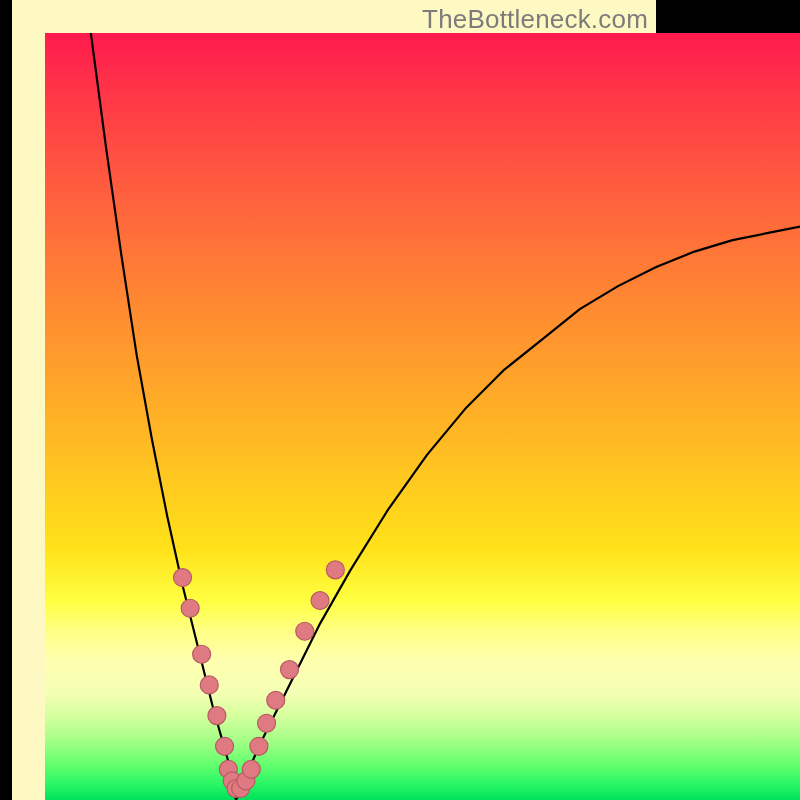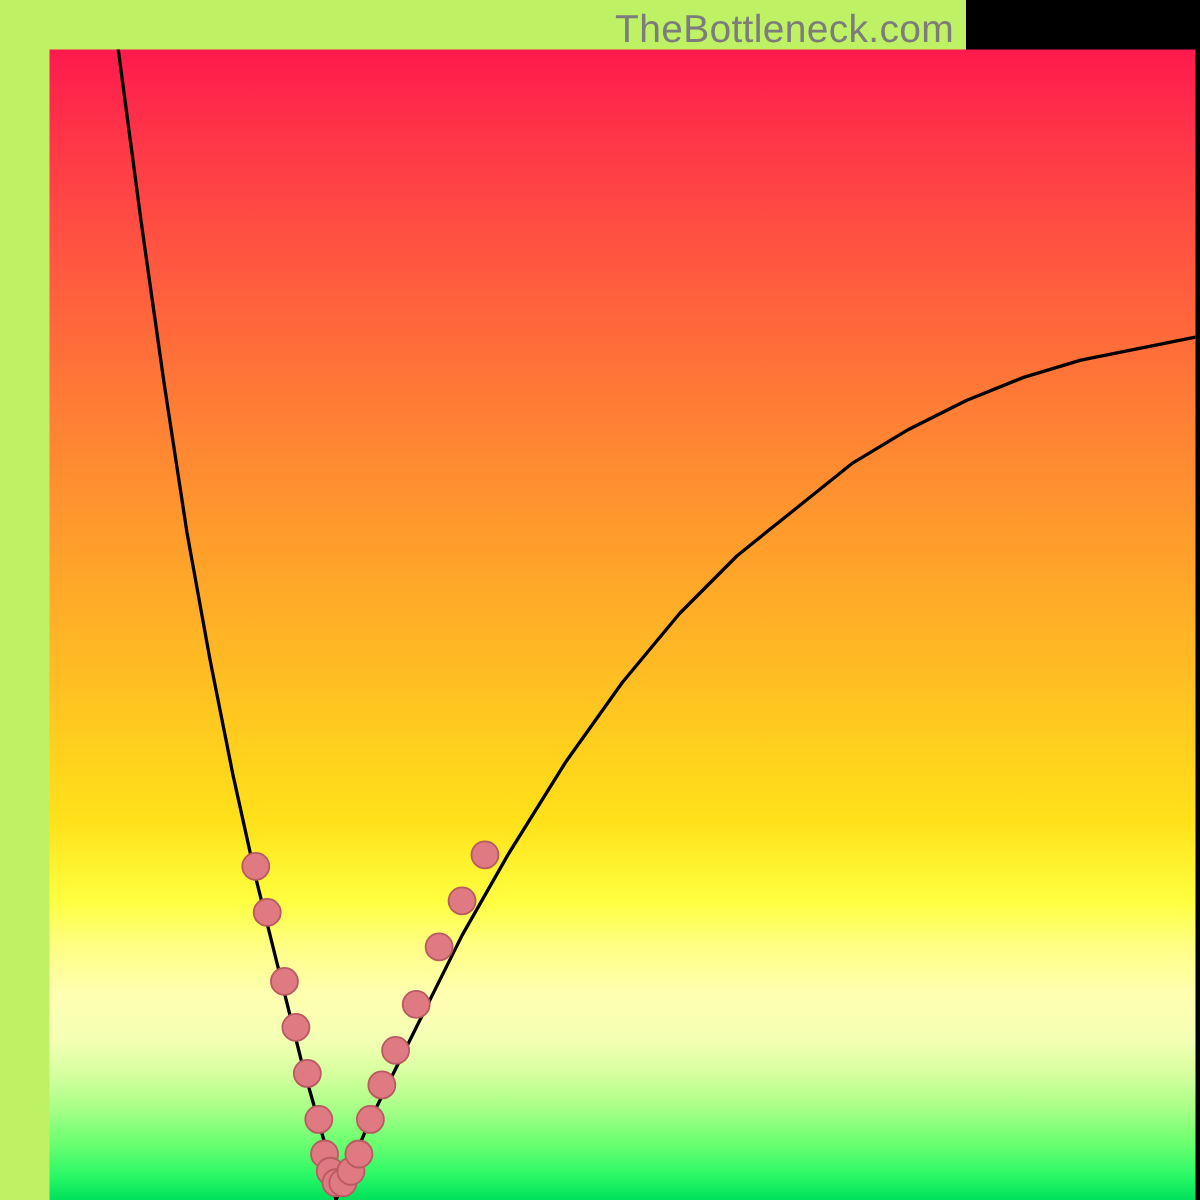--- a/index.html
+++ b/index.html
@@ -8,21 +8,22 @@
     width: 800px;
     height: 800px;
     background: #000000;
     overflow: hidden;
     font-family: Arial, Helvetica, sans-serif;
   }
   #container {
     position: relative;
     width: 644px;
     height: 800px;
-    background: #bef264;
+    background: #fef9c3;
+    margin-left: 12px;
   }
   #plot-area {
     position: absolute;
     left: 33px;
     top: 33px;
     width: 764px;
     height: 767px;
     
     background: linear-gradient(to bottom,
       #ff1a4d 0%,

